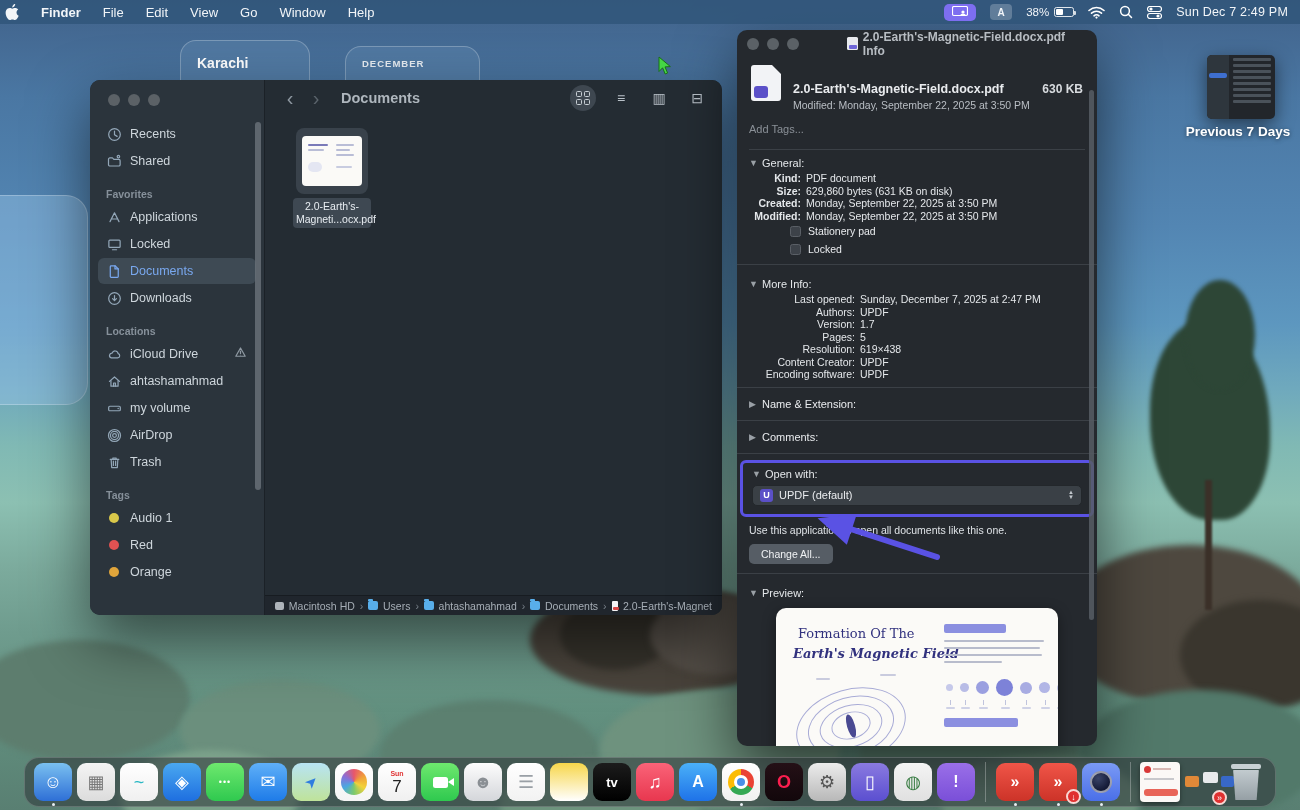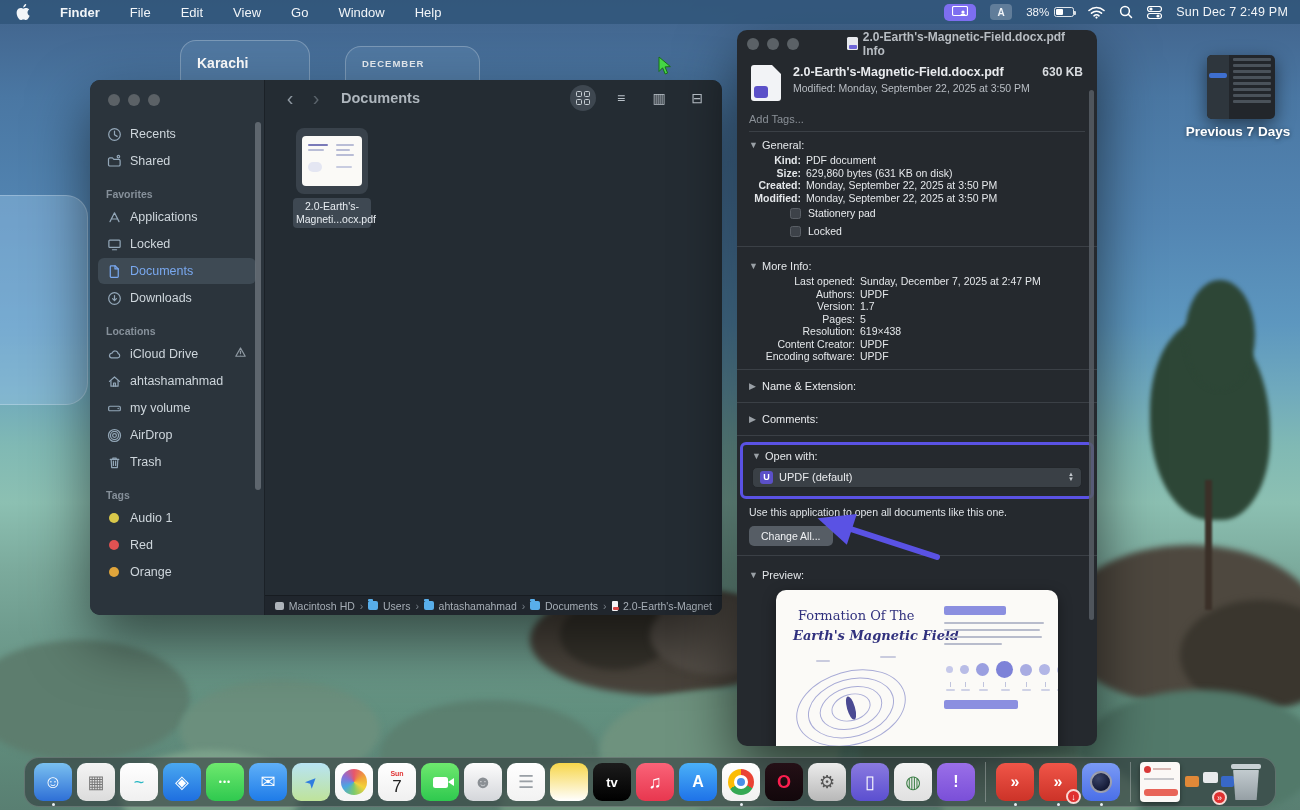--- a/index.html
+++ b/index.html
@@ -8,21 +8,21 @@
   .abs { position:absolute; }
 
   
   #wallpaper { inset:0; background:linear-gradient(180deg,#41628a 0%,#4a77a3 12%,#5386b3 28%,#5d97bf 40%,#6fa9bd 48%,#80b9b4 55%,#8cc0b2 62%,#7cab9d 70%,#6f9c8e 78%,#62907f 88%,#597f72 100%); }
   .rock { position:absolute; border-radius:50%; filter:blur(3px); }
   .tree-blob { position:absolute; border-radius:50%; filter:blur(2px); background:#2d4636; }
   .trunk { position:absolute; width:7px; background:#3b3028; filter:blur(1px); }
 
   
   #menubar { left:0; top:0; width:1300px; height:24px; background:rgba(47,84,120,0.78); display:flex; align-items:center; color:#f2f5f8; font-size:13px; z-index:40; }
-  #menu-left { display:flex; align-items:center; gap:30px; padding-left:16px; }
+  #menu-left { display:flex; align-items:center; gap:22px; padding-left:5px; }
   #menu-left .mi { cursor:default; }
   #menu-left .mi.bold { font-weight:700; }
   #menu-right { margin-left:auto; display:flex; align-items:center; gap:14px; padding-right:12px; }
   .mb-pill { background:#7d6ef0; border-radius:5px; width:32px; height:17px; display:flex; align-items:center; justify-content:center; }
   .mb-box { background:rgba(235,240,245,0.25); border-radius:4px; width:22px; height:16px; display:flex; align-items:center; justify-content:center; font-size:10px; font-weight:700; }
   .battery { display:flex; align-items:center; gap:5px; font-size:11.5px; }
   .batt-body { width:20px; height:10px; border:1px solid rgba(255,255,255,0.85); border-radius:2.5px; position:relative; }
   .batt-body::after { content:""; position:absolute; right:-3px; top:2.5px; width:2px; height:4px; background:rgba(255,255,255,0.8); border-radius:0 1px 1px 0; }
   .batt-fill { position:absolute; left:1px; top:1px; bottom:1px; width:38%; background:#fff; border-radius:1px; }
   #clock { font-size:12.5px; letter-spacing:0.2px; }
@@ -76,26 +76,26 @@
   
   #info { left:737px; top:30px; width:360px; height:716px; border-radius:10px; background:#25292e; box-shadow:0 25px 60px rgba(0,0,0,0.6); z-index:20; color:#e9ebee; font-size:10.5px; overflow:hidden; }
   #info-titlebar { height:27px; display:flex; align-items:center; padding:0 10px; }
   #info-title { display:flex; align-items:center; gap:5px; margin-left:48px; font-size:12px; font-weight:700; color:#b8bdc3; }
   .doc-mini { width:11px; height:13px; background:#e8eaee; border-radius:1.5px; position:relative; }
   .doc-mini::after { content:""; position:absolute; left:1.5px; bottom:1.5px; width:8px; height:4px; background:#6f66d8; border-radius:1px; }
   #info-header { display:flex; padding:8px 14px 2px; }
   #info-fileicon { width:30px; height:36px; background:#f2f3f6; border-radius:3px; position:relative; flex:none; }
   #info-fileicon::before { content:""; position:absolute; right:0; top:0; border-style:solid; border-width:0 9px 9px 0; border-color:transparent #25292e transparent transparent; }
   #info-fileicon::after { content:""; position:absolute; left:3px; bottom:3px; width:14px; height:12px; background:#5b50c8; border-radius:3px; }
-  #info-hmain { margin-left:12px; flex:1; }
+  #info-hmain { margin-left:12px; flex:1;margin-top:17px; }
   #info-hrow { display:flex; justify-content:space-between; align-items:baseline; }
   #info-filename { font-size:12.5px; font-weight:700; }
   #info-filesize { font-size:12px; font-weight:700; color:#d8dbdf; }
   #info-modline { color:#b9bec4; margin-top:3px; }
-  #addtags { margin:10px 12px 0; padding-bottom:6px; color:#8a9097; font-size:11px; border-bottom:1px solid #3b4046; }
+  #addtags { margin:10px 12px 0; padding-bottom:14px; color:#8a9097; font-size:11px; border-bottom:1px solid #3b4046; }
   .isec-head { display:flex; align-items:center; gap:5px; padding:7px 12px 3px; font-size:11px; color:#e4e7ea; }
   .chev { color:#9aa0a6; font-size:9px; width:8px; }
   .irow { display:flex; gap:5px; line-height:12.5px; padding:0 12px; white-space:nowrap; }
   .irow .lab { text-align:right; flex:none; color:#e4e7ea; }
   .irow .val { color:#e4e7ea; overflow:hidden; }
   .g-lab { width:52px;font-weight:bold; }
   .m-lab { width:106px; }
   .cbrow { display:flex; align-items:center; gap:7px; padding:2px 12px 2px 53px; height:18px; }
   .cbox { width:11px; height:11px; background:#3d4249; border:1px solid #5a5f66; border-radius:2.5px; }
   .idiv { height:1px; background:#3b4046; margin:6px 0; }

